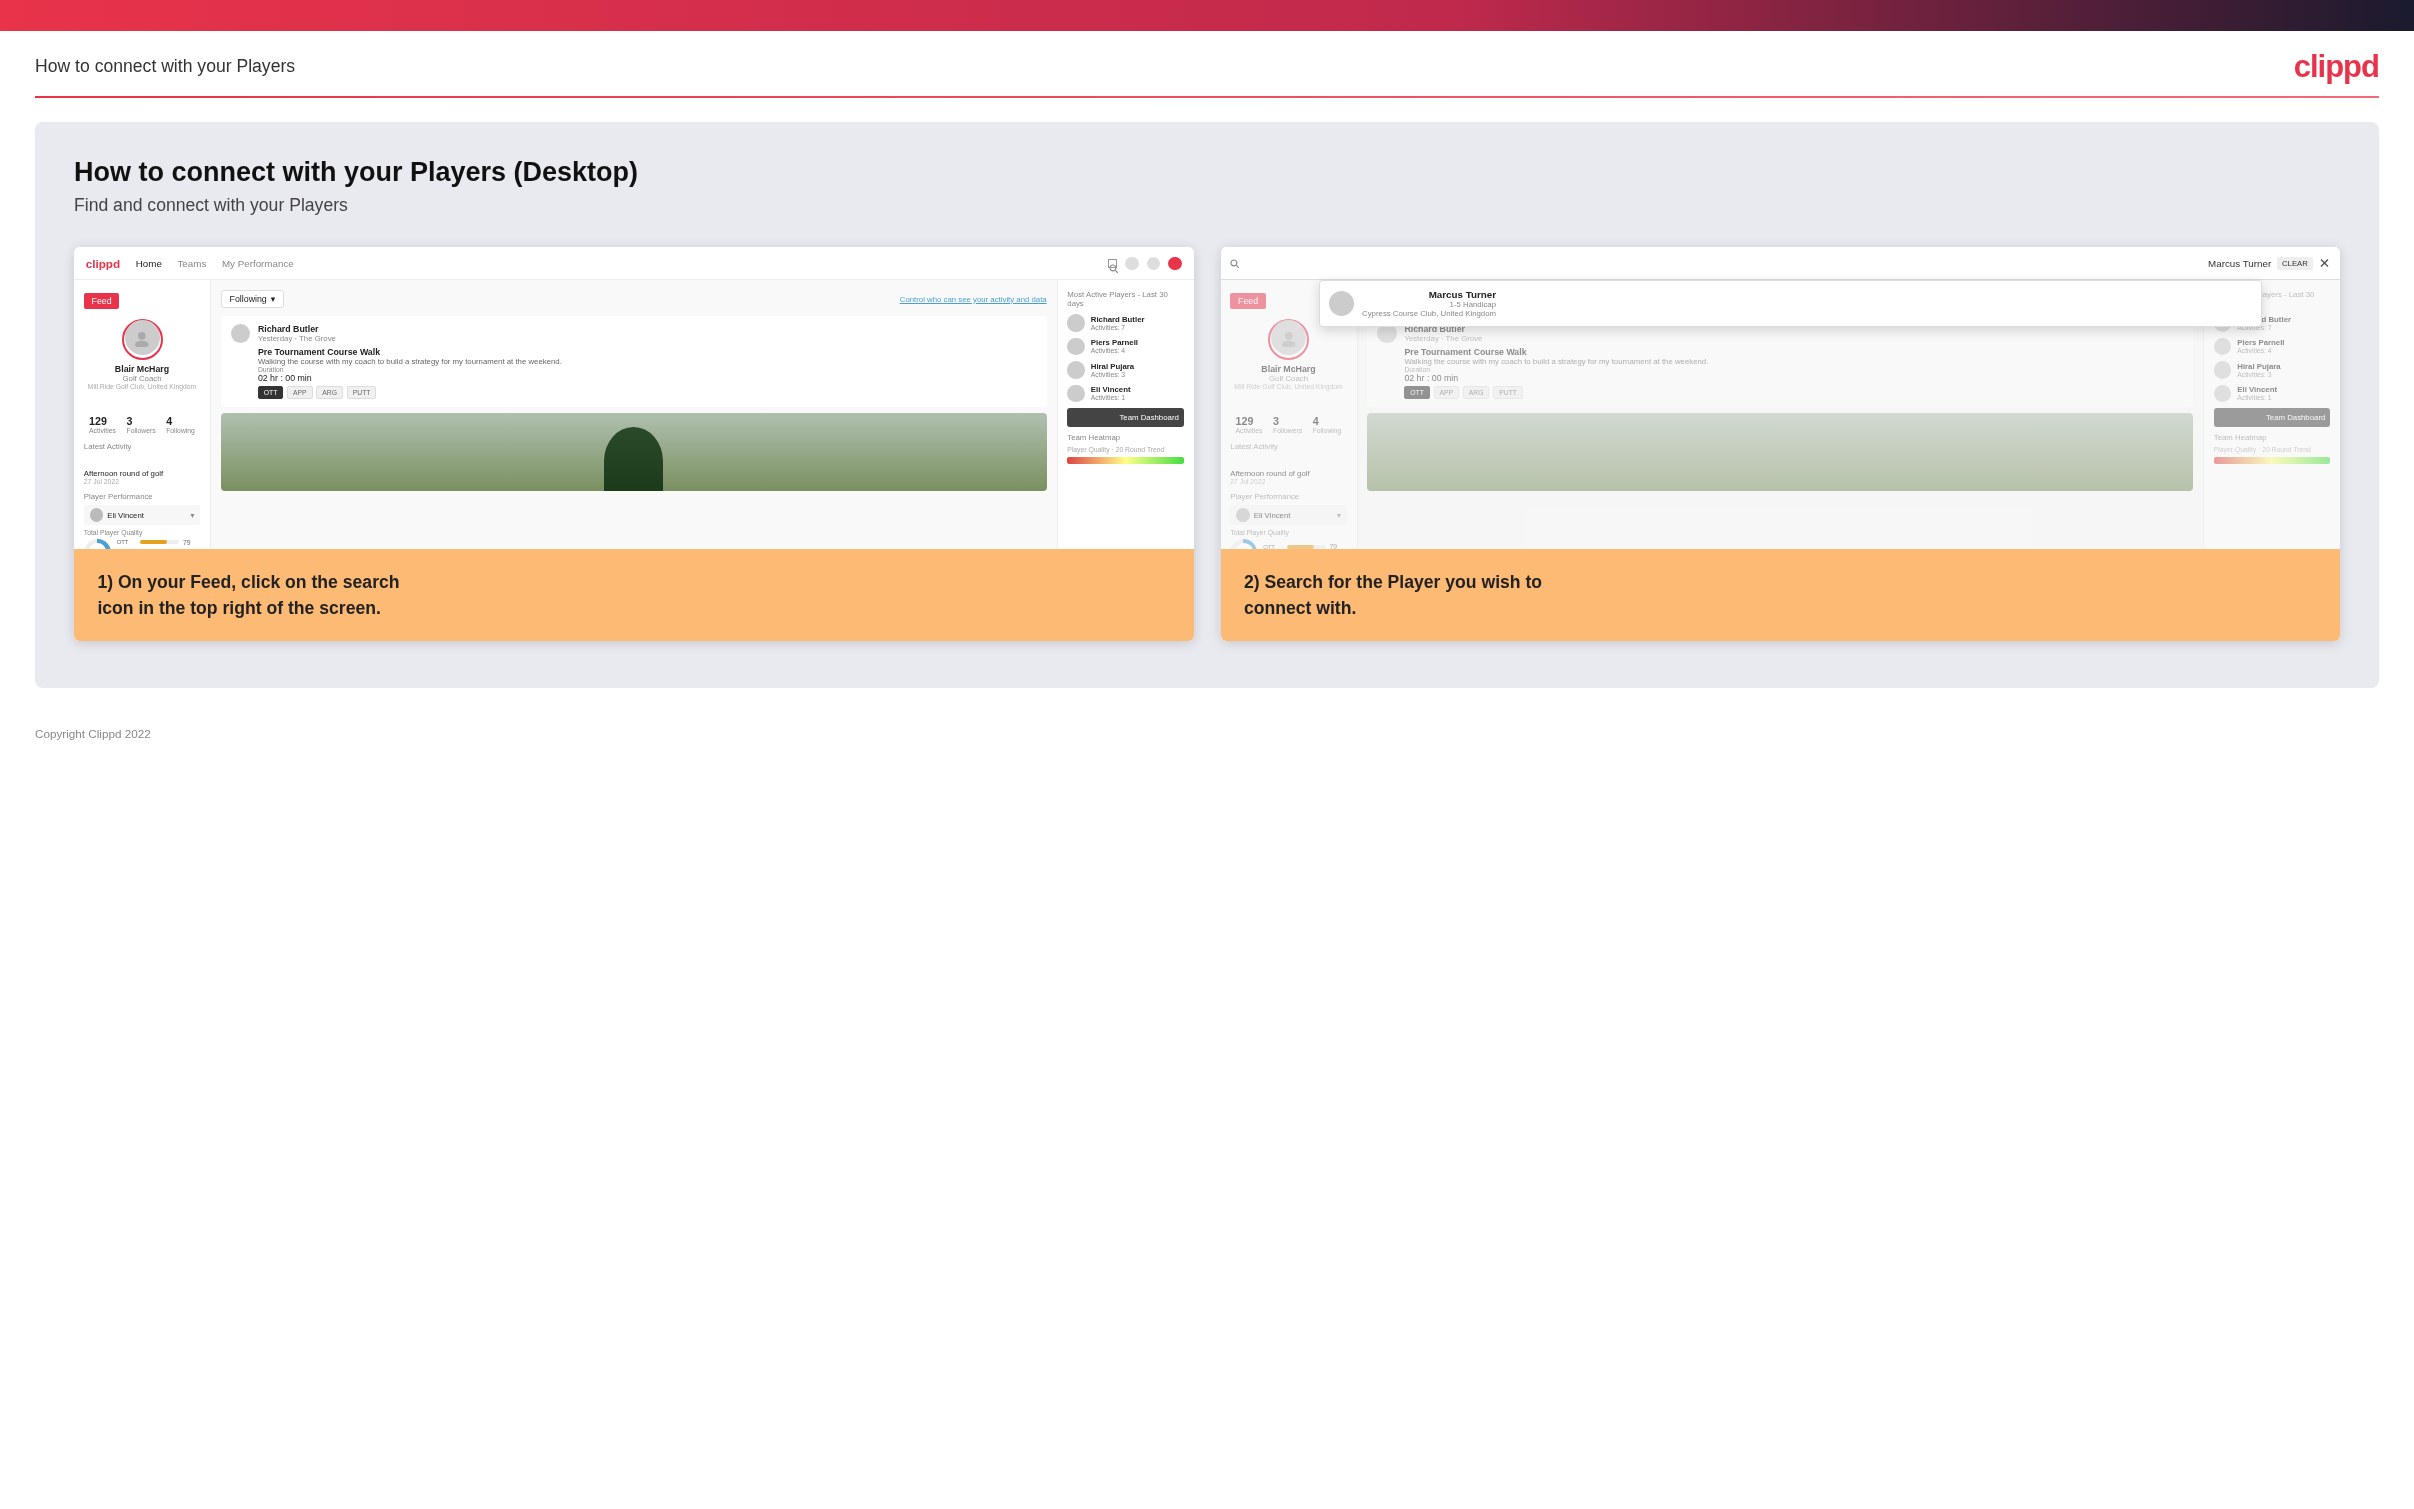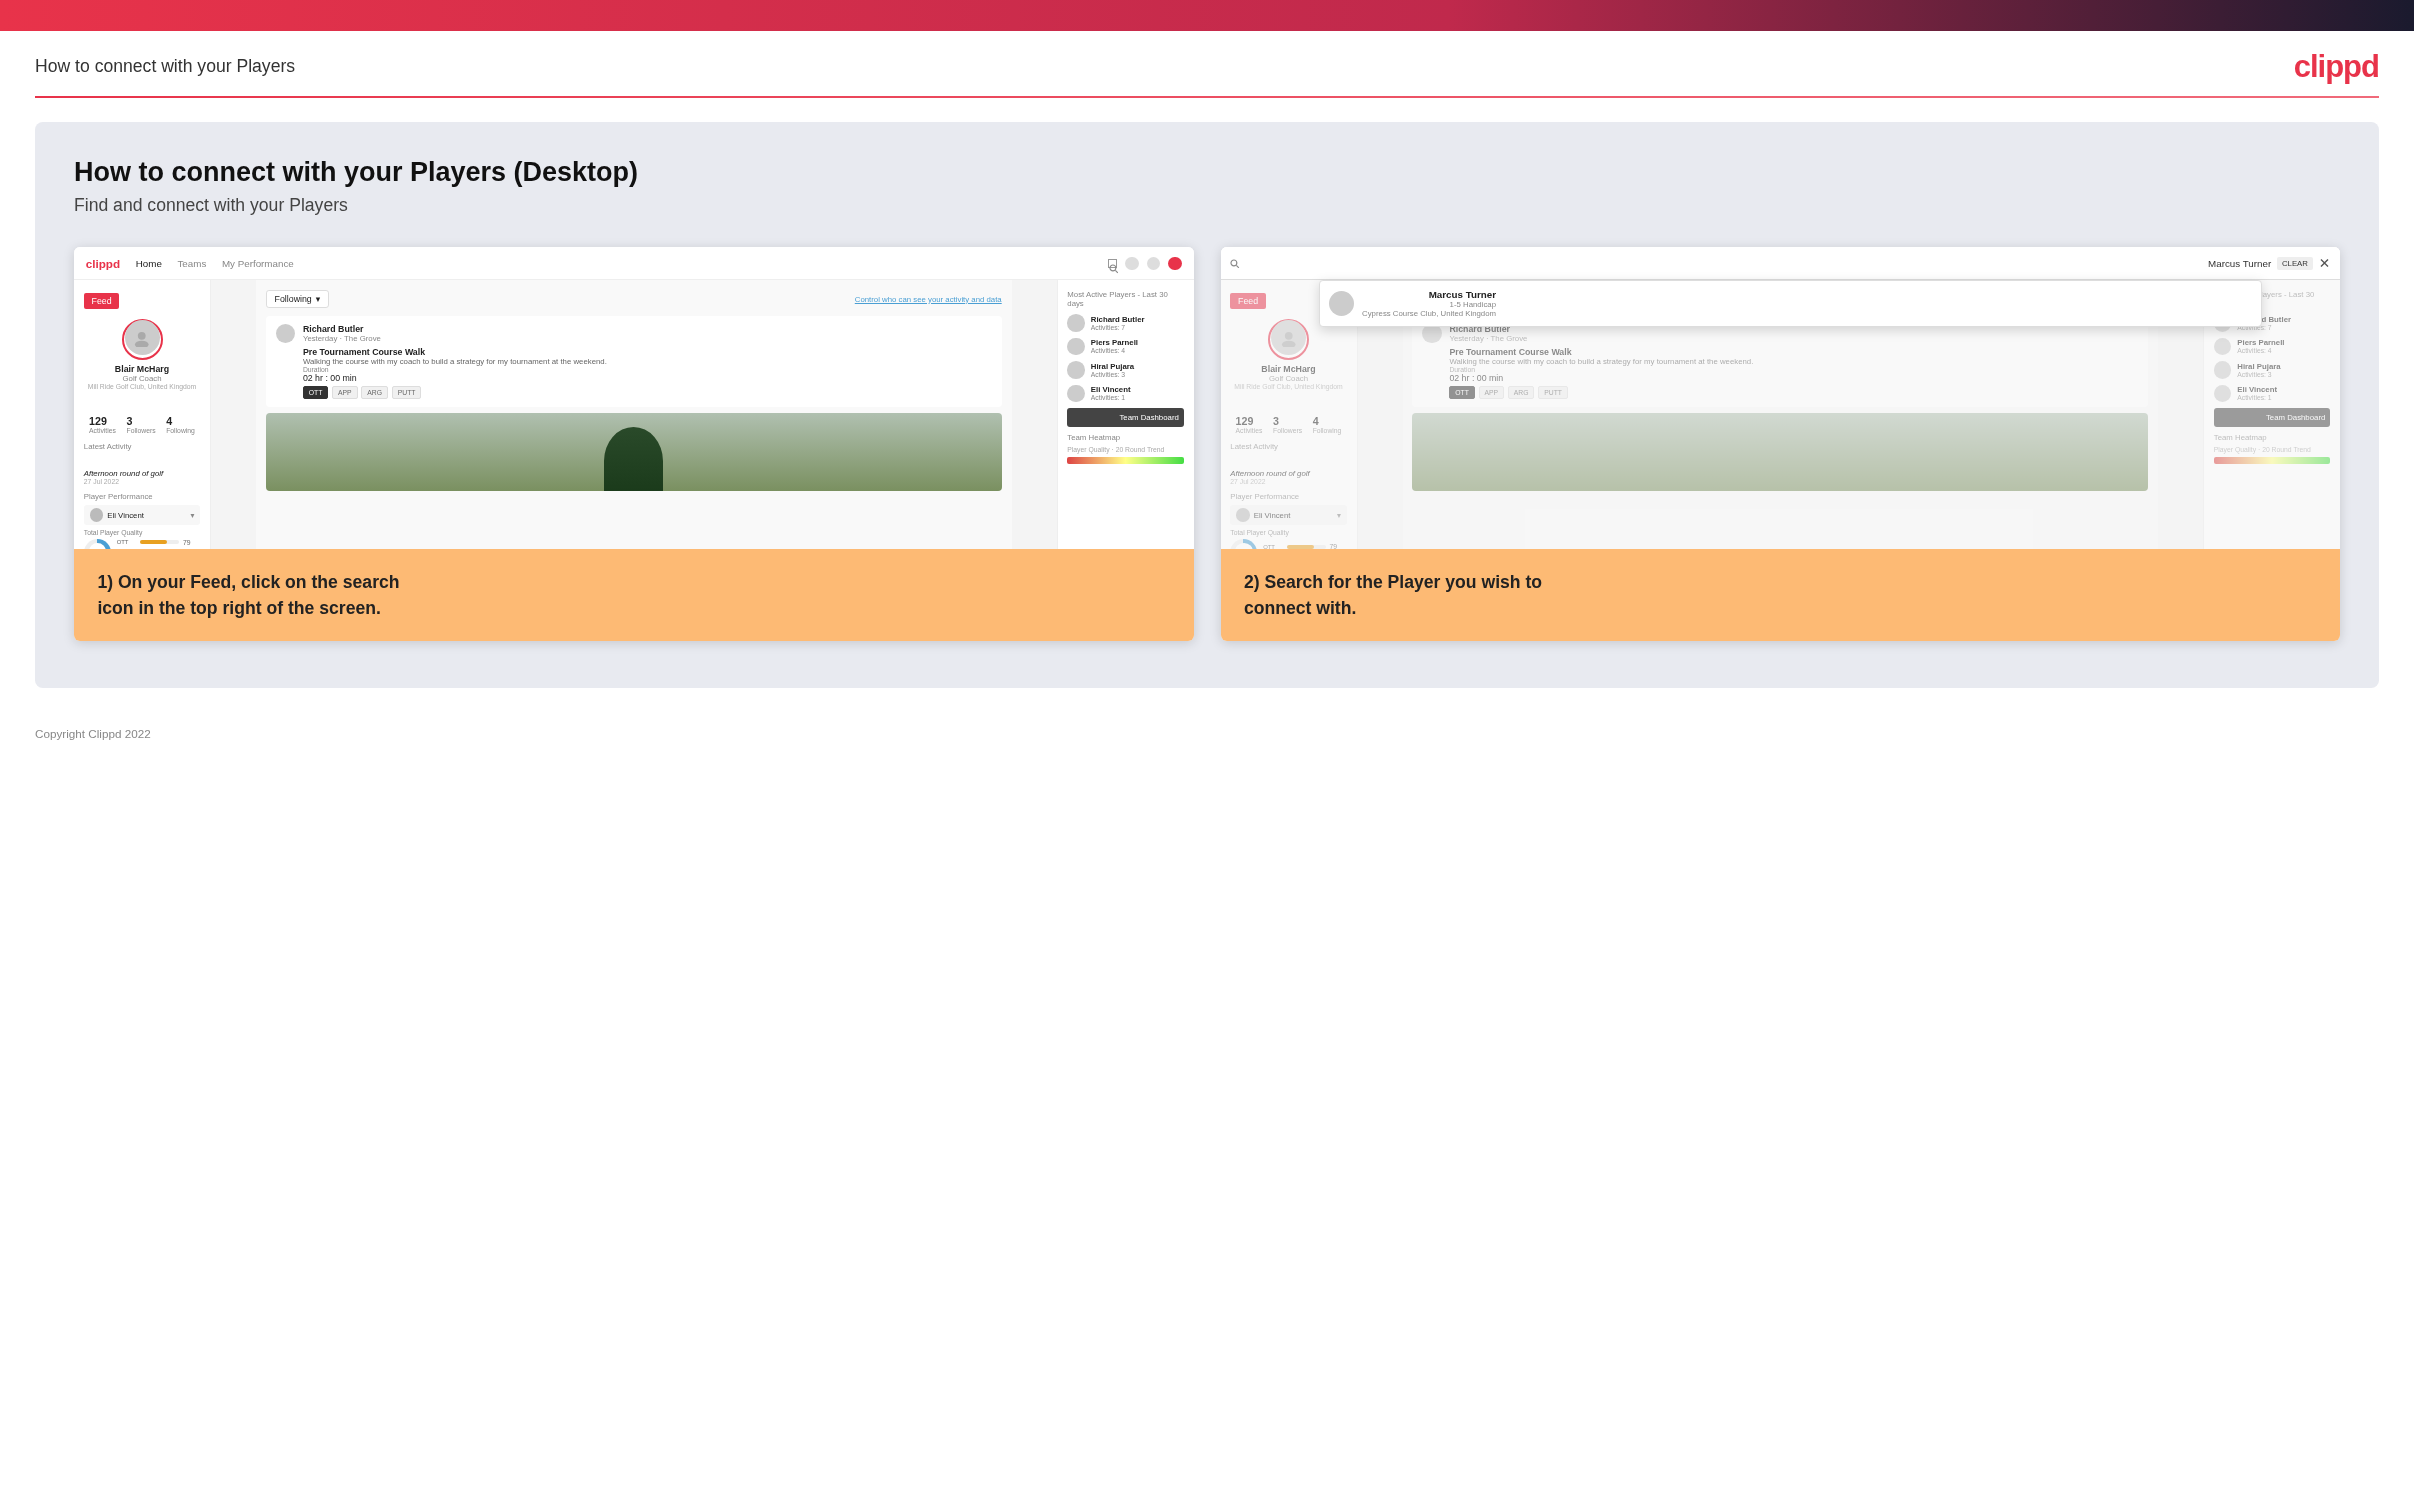--- a/index.html
+++ b/index.html
@@ -114,21 +114,20 @@
       width: 13.7px;
       height: 13.7px;
       background: #ddd;
       border-radius: 50%;
     }
 
     
     .mockup-body {
       display: flex;
       height: calc(302px - 33px);
-      gap: 45px;
     }
 
     
     .mockup-left {
       width: 137px;
       border-right: 1px solid #eee;
       background: #fff;
       padding: 9.8px 9.8px;
       flex-shrink: 0;
     }
@@ -199,21 +198,20 @@
       color: #888;
     }
     .latest-activity {
       font-size: 7.8px;
       color: #888;
       margin-bottom: 18px;
     }
     .activity-name {
       font-size: 7.8px;
       color: #222;
-      font-style: italic;
     }
     .activity-date {
       font-size: 6.8px;
       color: #aaa;
     }
     .player-perf-section {
       margin-top: 7.8px;
     }
     .player-perf-title {
       font-size: 7.8px;

